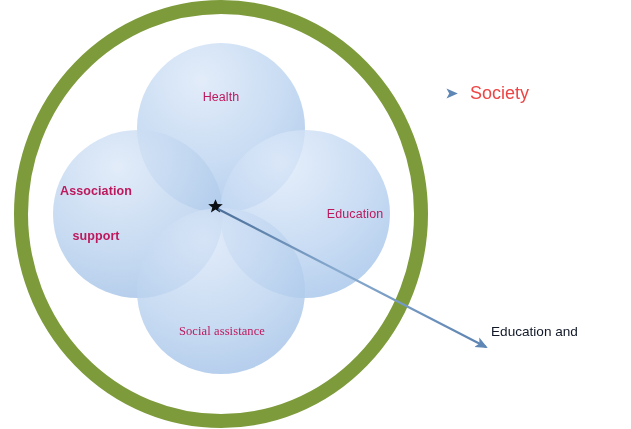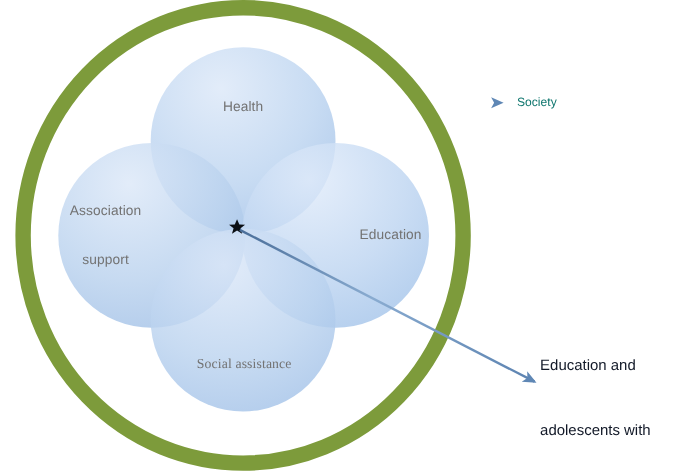--- a/index.html
+++ b/index.html
@@ -21,43 +21,43 @@
   }
   #canvas {
     position: absolute;
     left: 0;
     top: 0;
     width: 631px;
     height: 429px;
   }
   .lbl {
     position: absolute;
-    color: #737373;
+    color: #be185d;
     font-size: 12.5px;
     line-height: 15px;
     letter-spacing: 0.1px;
     white-space: pre;
     text-align: center;
     pointer-events: none;
   }
   .lbl-center {
     transform: translate(-50%, -50%);
   }
   .right-text {
     position: absolute;
     color: #111827;
     font-size: 13.6px;
     line-height: 19.6px;
     text-align: left;
     white-space: pre;
   }
   #society-label {
     position: absolute;
-    color: #0f766e;
-    font-size: 11px;
+    color: #ef4444;
+    font-size: 18px;
     line-height: 17px;
     white-space: pre;
   }
 </style>
 </head>
 <body>
 
 <div id="stage">
 
   <svg id="canvas" viewBox="0 0 631 429" xmlns="http://www.w3.org/2000/svg">
@@ -119,29 +119,28 @@
 
     <line x1="218" y1="209" x2="486" y2="347" stroke="url(#arrowGrad2)" stroke-width="2.2" marker-end="url(#arrowHead2)"></line>
   </svg>
 
   <div class="lbl lbl-center" style="left:221px; top:97px;">Health</div>
 
   <div class="lbl lbl-center" style="left:355px; top:214px;">Education</div>
 
   <div class="lbl lbl-center" style="left:222px; top:331px;font-family:Liberation Serif, serif;">Social assistance</div>
 
-  <div class="lbl lbl-center" style="left:96px; top:214px;">
+  <div class="lbl lbl-center" style="left:96px; top:214px;font-weight:bold;">
     <div>Association</div>
     <div>support</div>
   </div>
 
   <div id="society-label" style="left:470px; top:85px;">Society</div>
 
   <div class="right-text" style="left:491px; top:283px;">
     <div>Education and</div>
-    <div>adolescents with</div>
     
     
     
     
   </div>
 
 </div>
 
 </body></html>

